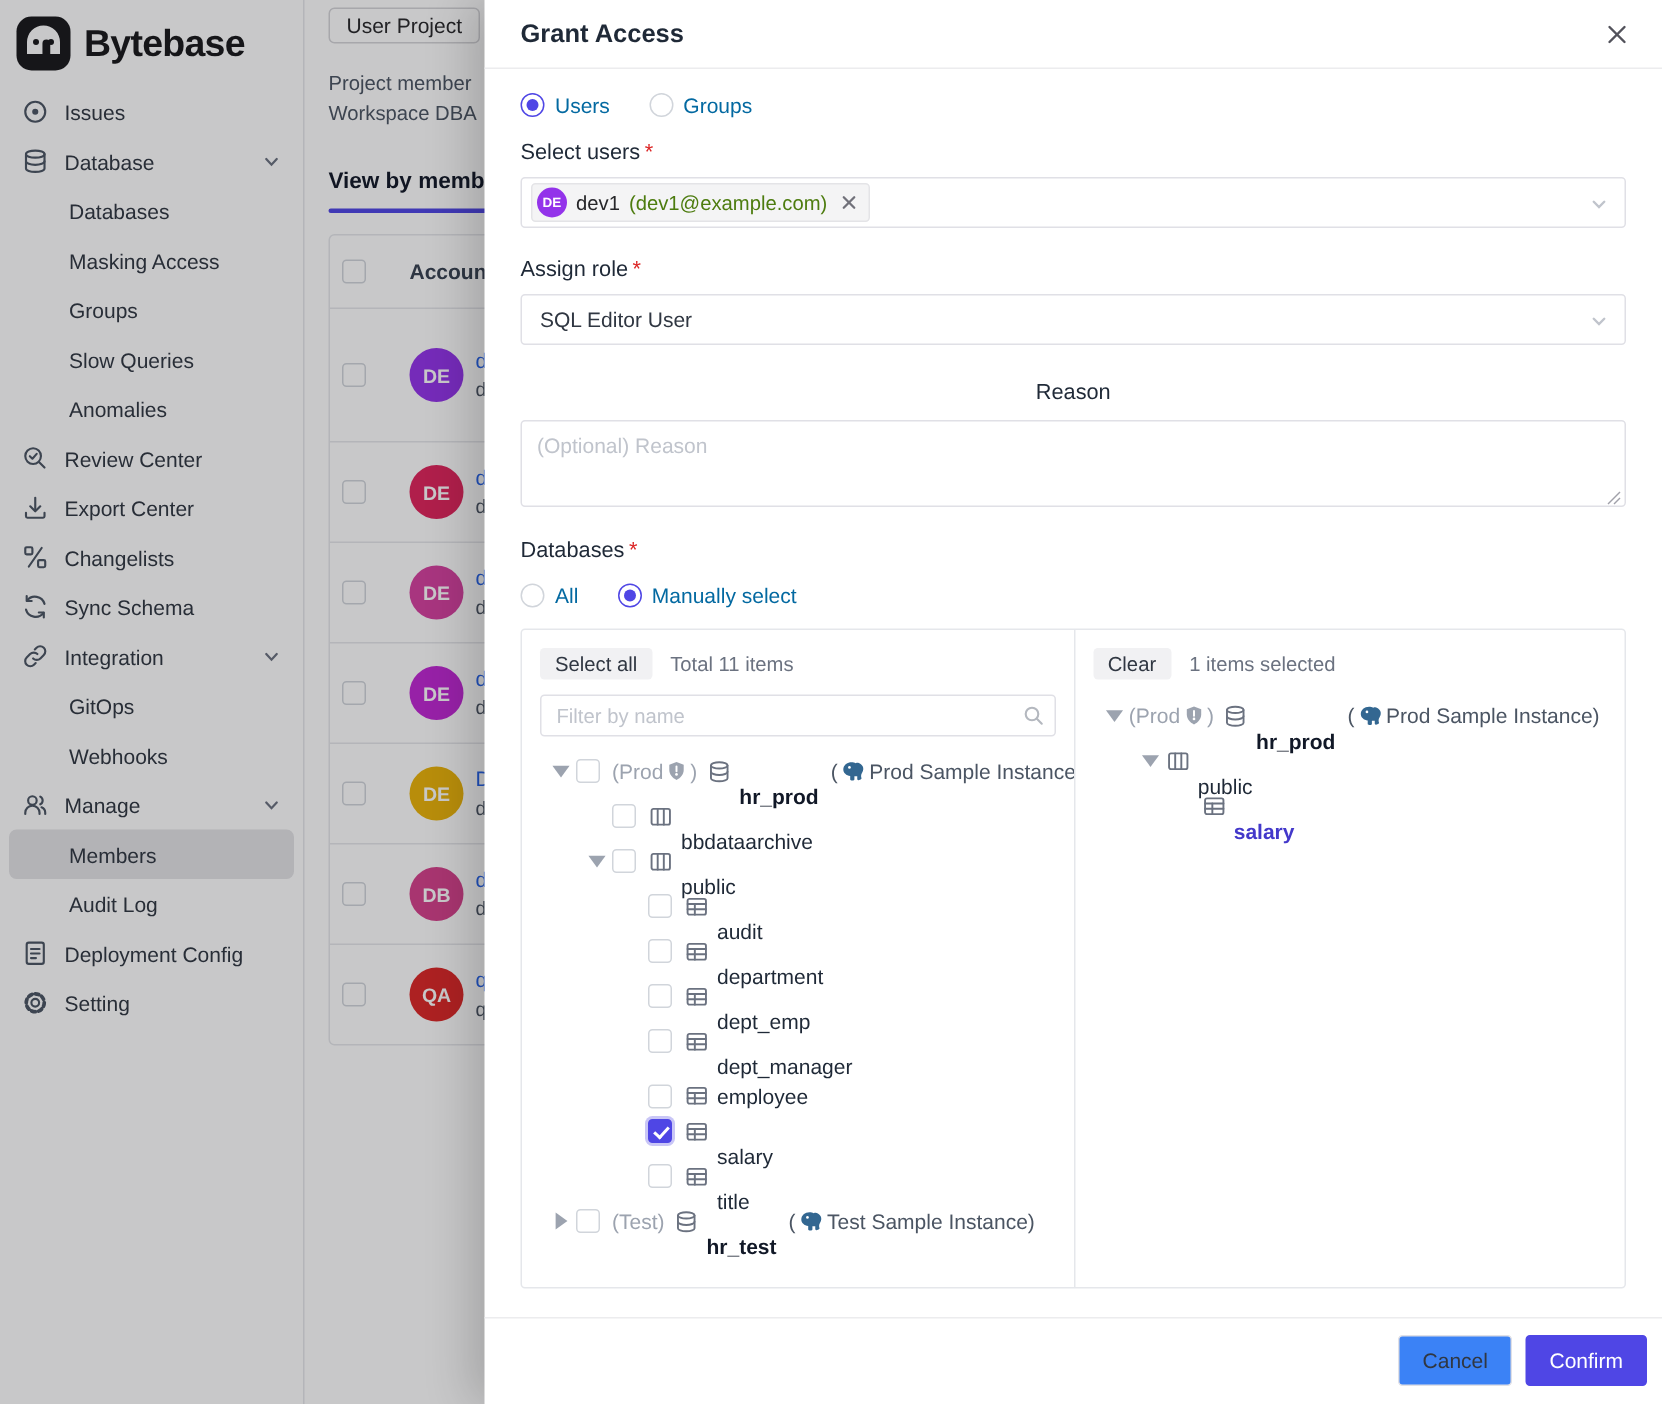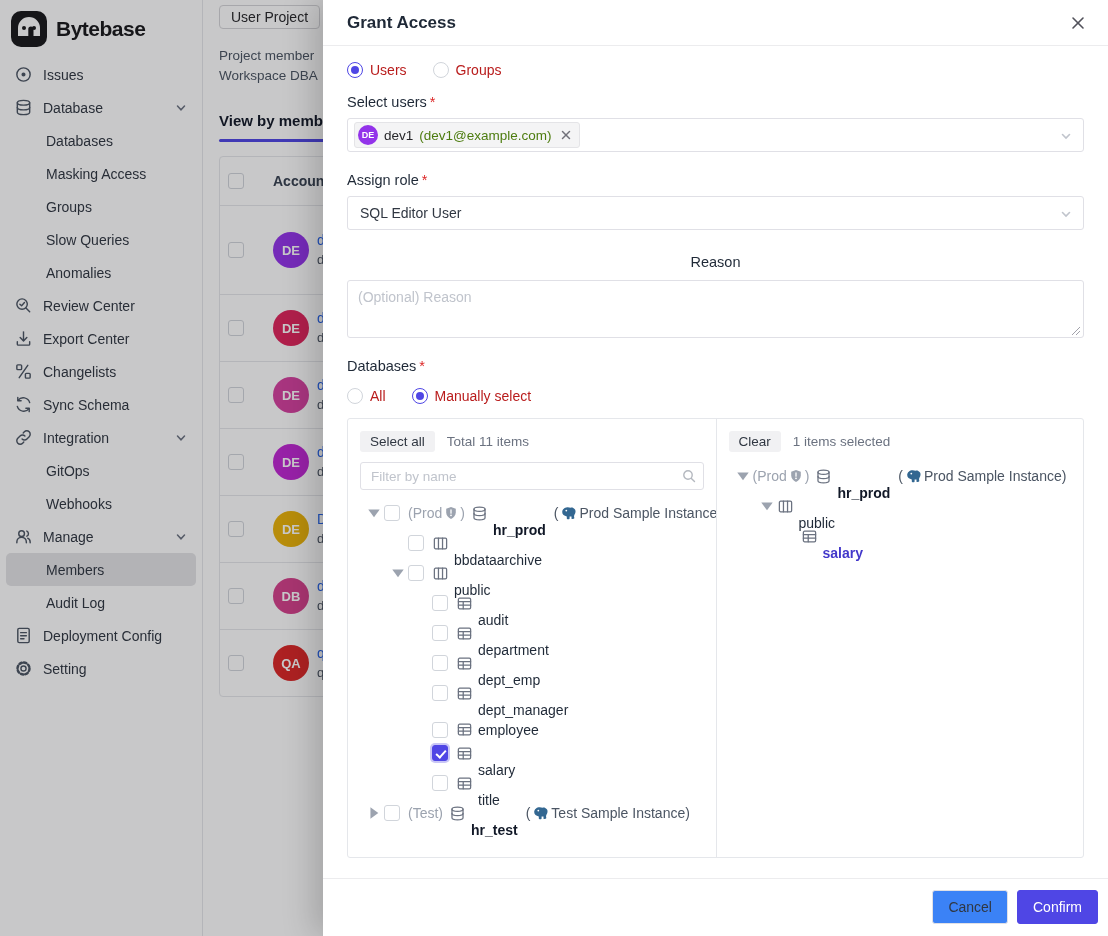--- a/index.html
+++ b/index.html
@@ -5,21 +5,21 @@
   * { margin:0; padding:0; box-sizing:border-box; }
   html,body { width:1108px; height:936px; overflow:hidden; background:#fff;
     font-family:"Liberation Sans", sans-serif; color:#374151; }
 
   
   .app { position:absolute; inset:0; background:#fff; }
   .sidebar { position:absolute; left:0; top:0; bottom:0; width:203px;
     border-right:1px solid #e5e7eb; background:#fff; padding-top:6px; }
   .logo-row { display:flex; align-items:center; gap:8px; padding:4px 10px 10px 10px; }
   .logo-mark { width:38px; height:38px; flex:none; }
-  .brand { font-size:21px; font-weight:800; color:#18181b; letter-spacing:-.5px; }
+  .brand { font-size:25px; font-weight:800; color:#18181b; letter-spacing:-.5px; }
   .nav-item { display:flex; align-items:center; gap:10px; height:33px; margin:0 6px;
     padding:0 8px; border-radius:5px; font-size:14px; color:#303742; cursor:pointer; }
   .nav-item .nicon { width:19px; height:19px; flex:none; color:#4b5563; display:flex; }
   .nav-item.sub { padding-left:40px; }
   .nav-item.active { background:#e4e4e7; }
   .nav-item .nlabel { flex:1 1 auto; white-space:nowrap; }
   .nav-item .chev { width:14px; height:14px; color:#6b7280; flex:none; }
   svg { display:block; }
 
   .content { position:absolute; left:203px; top:0; right:0; bottom:0; padding:5px 0 0 16px; overflow:hidden; }
@@ -45,21 +45,21 @@
 
   
   .drawer { position:absolute; left:323px; top:0; width:785px; height:936px; background:#fff;
     z-index:50; box-shadow:-10px 0 30px rgba(0,0,0,.18); display:flex; flex-direction:column; }
   .d-header { position:relative; height:46px; border-bottom:1px solid #ececee; display:flex; align-items:center; padding:0 24px; }
   .d-title { font-size:17px; font-weight:600; color:#1f2937; }
   .d-close { position:absolute; right:20px; top:13px; width:20px; height:20px; color:#52525b; cursor:pointer; }
   .d-body { padding:14px 24px 0; flex:1 1 auto; }
 
   .radio-row { display:flex; align-items:center; gap:26px; height:20px; }
-  .radio { display:flex; align-items:flex-start; gap:7px; font-size:14px; color:#b91c1c; cursor:pointer; }
+  .radio { display:flex; align-items:flex-start; gap:7px; font-size:14px; color:#0369a1; cursor:pointer; }
   .rdot { width:16px; height:16px; border:1px solid #d1d5db; border-radius:50%; background:#fff; position:relative; flex:none; }
   .rdot.sel { border-color:#4f46e5; }
   .rdot.sel::after { content:""; position:absolute; inset:3px; border-radius:50%; background:#4f46e5; }
 
   .f-label { margin-top:14px; font-size:14.5px; font-weight:500; color:#1f2937; }
   .f-label .req { color:#dc2626; margin-left:3px; }
   .f-label.mt20 { margin-top:20px; } .f-label.mt24 { margin-top:24px;text-align:center; } .f-label.mt16 { margin-top:16px; }
 
   .selectbox { margin-top:8px; position:relative; height:34px; border:1px solid #e0e0e6; border-radius:3px;
     background:#fff; display:flex; align-items:center; padding:0 30px 0 6px; cursor:pointer; }

